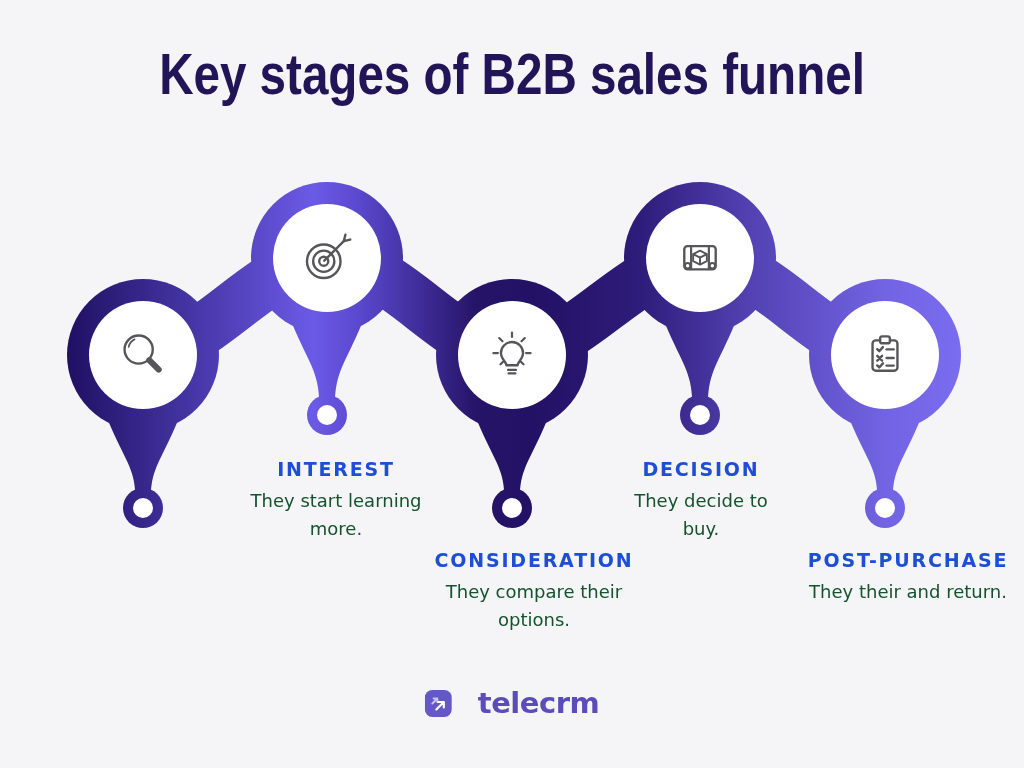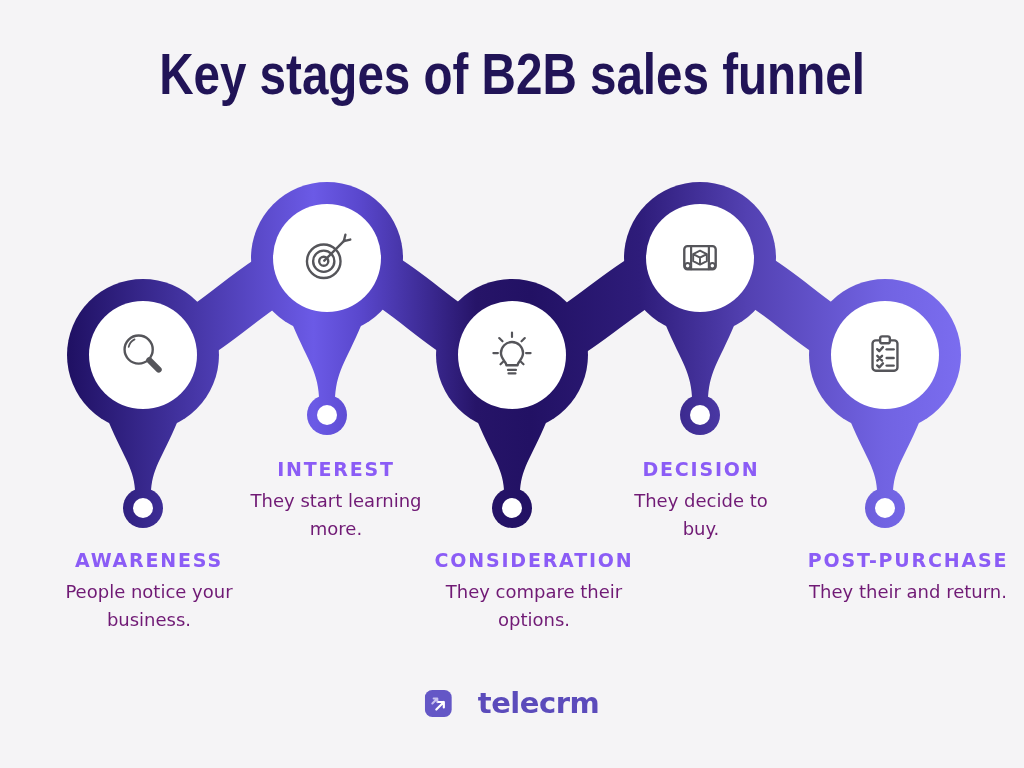--- a/index.html
+++ b/index.html
@@ -15,25 +15,25 @@
     color: #211457;
     transform: scaleX(0.82);
     letter-spacing: 0px;
     white-space: nowrap;
   }
 
   .funnel { position: absolute; left: 0; top: 0; }
 
   .stage-label { position: absolute; text-align: center; transform: translateX(-50%); }
   .stage-name {
-    font-size: 19px; font-weight: 700; color: #8b5cf6;
+    font-size: 19px; font-weight: 700; color: #1d4ed8;
     letter-spacing: 1.8px; margin-bottom: 7px; white-space: nowrap;
   }
   .stage-desc {
-    font-size: 18px; line-height: 28px; color: #701a75; margin: 0 auto;
+    font-size: 18px; line-height: 28px; color: #14532d; margin: 0 auto;
   }
   .s1 { left: 149px; top: 549px; } .s1 .stage-desc { max-width: 186px; }
   .s2 { left: 336px; top: 458px; } .s2 .stage-desc { max-width: 192px; }
   .s3 { left: 534px; top: 549px; } .s3 .stage-desc { max-width: 202px; }
   .s4 { left: 701px; top: 458px; } .s4 .stage-desc { max-width: 152px; }
   .s5 { left: 908px; top: 549px; } .s5 .stage-desc { max-width: 232px; }
 
   .brand {
     position: absolute; left: 50%; top: 686px; transform: translateX(-50%);
     display: flex; align-items: center; gap: 26px;
@@ -139,24 +139,20 @@
         <path d="M16.8 18.6 l1.9 1.9 l3.4 -3.8"></path>
         <path d="M25.5 18.8 h6.5"></path>
         <path d="M16.9 24.8 l4.4 4.4 M21.3 24.8 l-4.4 4.4"></path>
         <path d="M25.5 26.8 h6.5"></path>
         <path d="M16.8 33.6 l1.9 1.9 l3.4 -3.8"></path>
         <path d="M25.5 33.8 h6.5"></path>
       </g>
     </g>
   </svg>
 
-  <div class="stage-label s1">
-    <div class="stage-name">AWARENESS</div>
-    <div class="stage-desc">People notice your business.</div>
-  </div>
   <div class="stage-label s2">
     <div class="stage-name">INTEREST</div>
     <div class="stage-desc">They start learning more.</div>
   </div>
   <div class="stage-label s3">
     <div class="stage-name">CONSIDERATION</div>
     <div class="stage-desc">They compare their options.</div>
   </div>
   <div class="stage-label s4">
     <div class="stage-name">DECISION</div>

